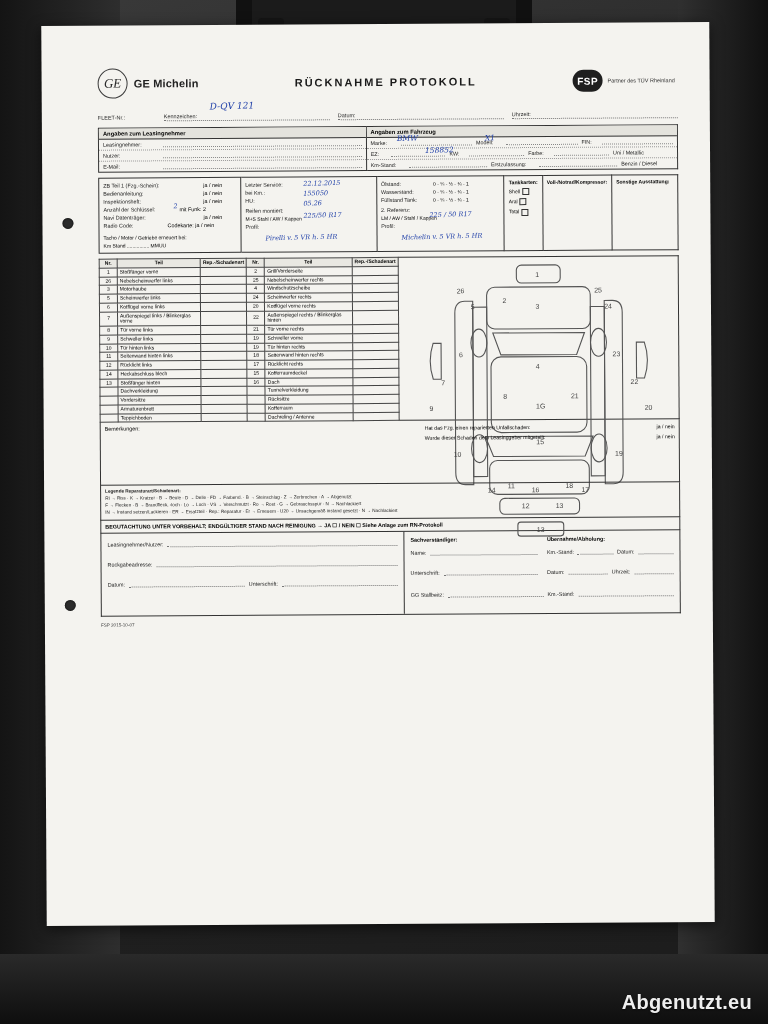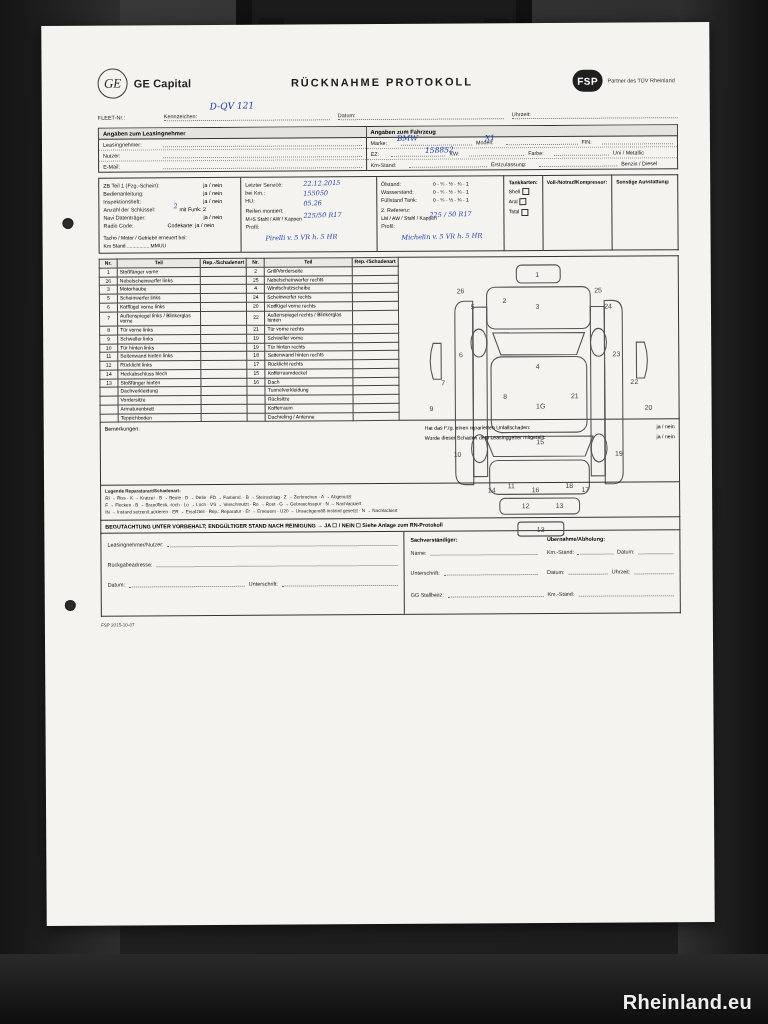--- a/index.html
+++ b/index.html
@@ -133,21 +133,21 @@
 
 <div class="paper">
   <div class="hole h1"></div>
   <div class="hole h2"></div>
 
   <div class="sheet">
 
     <div class="hdr">
       <div class="ge">
         <div class="ge-mark">GE</div>
-        <div class="ge-txt">GE Capital</div>
+        <div class="ge-txt">GE Michelin</div>
       </div>
       <div class="hdr-title">RÜCKNAHME PROTOKOLL</div>
       <div class="fsp">
         <div class="fsp-mark">FSP</div>
         <div class="fsp-txt">Partner des TÜV Rheinland</div>
       </div>
     </div>
 
     <div class="idline">
       <div class="idcell w1"><span class="lbl">FLEET-Nr.:</span></div>
@@ -602,13 +602,13 @@
             <span class="fk">Km.-Stand:</span>
             <span class="fv"></span>
           </div>
       </div>
     </div>
 
     <div class="formid">FSP 2015-10-07</div>
   </div>
 </div>
 
-<div class="wm">Rheinland.eu</div>
+<div class="wm">Abgenutzt.eu</div>
 
 </body></html>

